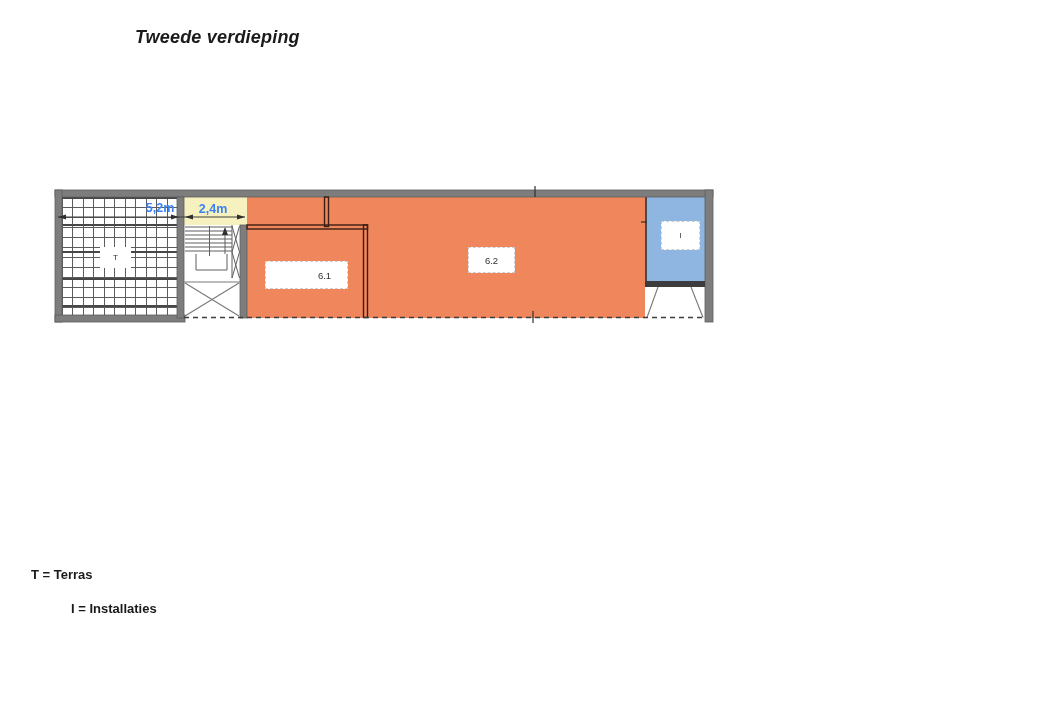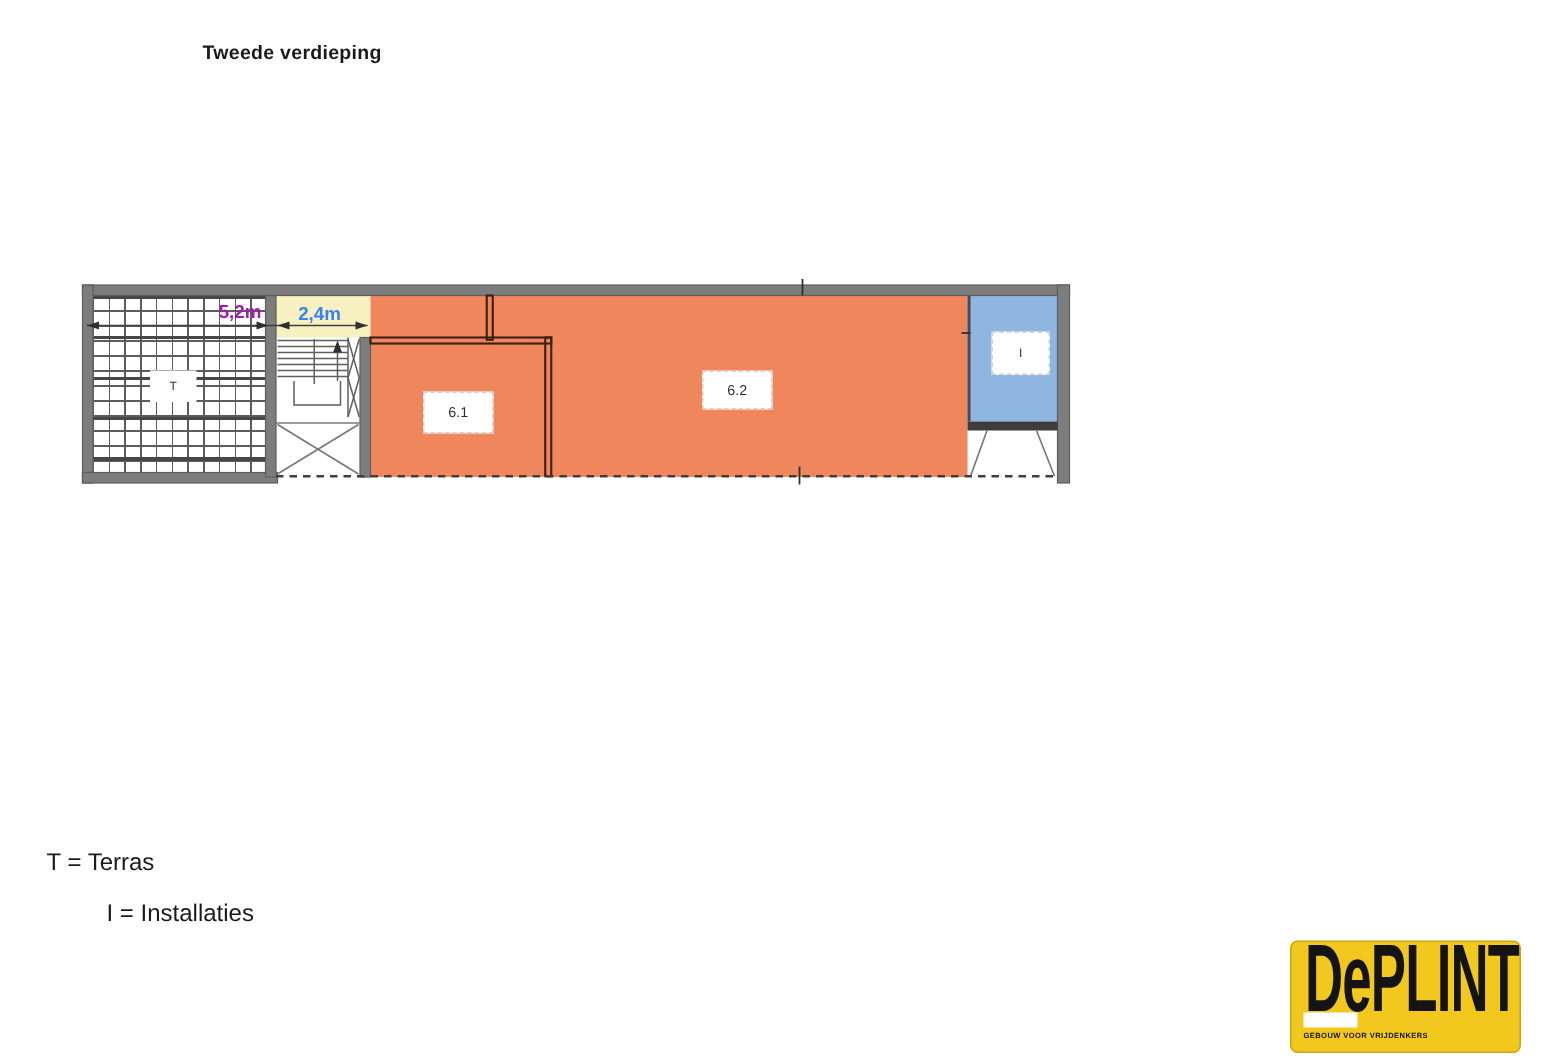--- a/index.html
+++ b/index.html
@@ -1,21 +1,21 @@
 <!DOCTYPE html>
 <html style="--orange: #F0875C; --yellow: #F6F1BE; --blue: #8FB5E1; --wall: #7D7D7D; --dark-wall: #3A1F14; --logo-bg: #F2C71E;"><head>
 <meta charset="utf-8">
 <style>
   html,body{margin:0;padding:0;background:#fff;}
   #page{position:relative;width:1039px;height:709px;background:#fff;overflow:hidden;
         font-family:"Liberation Sans",sans-serif;color:#1a1a1a;}
 
   
-  .sheet-title{position:absolute;left:135px;top:27px;font-size:13px;font-weight:700;letter-spacing:.2px;}
-  .legend-line{position:absolute;left:31px;font-size:16px;font-weight:400;}
+  .sheet-title{position:absolute;left:135px;top:27px;font-size:18px;font-weight:700;letter-spacing:.2px;font-style:italic;}
+  .legend-line{position:absolute;left:31px;font-size:13px;font-weight:700;}
   .legend-t{top:567px;}
   .legend-i{top:601px;padding-left:40px;}
 
   
   #plan{position:absolute;left:55px;top:190px;width:658px;height:132px;background:#fff;}
   #plan .fill{position:absolute;z-index:1;}
   .terrace{left:7px;top:7px;width:115px;height:118px;background-color:#fff;background-image:
       repeating-linear-gradient(to bottom,#474747 0 2px,transparent 2px 27px),
       repeating-linear-gradient(to right,#5c5c5c 0 1px,transparent 1px 10.5px),
       repeating-linear-gradient(to bottom,#5c5c5c 0 1px,transparent 1px 10px);}
@@ -29,25 +29,25 @@
   .lt{stroke:#787878;stroke-width:1.1;fill:none;}
   .dkw{fill:none;stroke:var(--dark-wall,#3A1F14);stroke-width:1.4;}
   .dim{stroke:#3f3f3f;stroke-width:1;fill:none;}
   .tri{fill:#2f2f2f;}
   .tick{stroke:#2f2f2f;stroke-width:1.2;fill:none;}
   .dash{stroke:#3f3f3f;stroke-width:1.6;stroke-dasharray:5 4;fill:none;}
 
   .room-label{position:absolute;z-index:3;background:#fff;border:1px dashed #cfcfcf;
       display:flex;align-items:center;justify-content:center;color:#2f2f2f;}
   .lbl-t{left:45px;top:57px;width:31px;height:21px;font-size:8px;border:none;}
-  .lbl-61{left:227px;top:71px;width:45px;height:26px;font-size:9.5px;}
+  .lbl-61{left:210px;top:71px;width:45px;height:26px;font-size:9.5px;padding-left:36px;}
   .lbl-62{left:413px;top:57px;width:45px;height:24px;font-size:9.5px;text-align:center;}
   .lbl-i{left:606px;top:31px;width:37px;height:27px;font-size:8px;}
   .dim-label{position:absolute;z-index:3;font-size:12.5px;font-weight:600;text-align:center;}
-  .dim-52{left:30px;top:11px;width:70px;color:#a21caf;padding-left:40px;}
+  .dim-52{left:30px;top:11px;width:70px;color:#3b82f6;padding-left:40px;}
   .dim-24{left:133px;top:12px;width:50px;color:#3b82f6;}
 
   
   #logo{position:absolute;left:860px;top:627px;width:152px;height:73px;
         background:var(--logo-bg,#F2C71E);border:1px solid #caa512;border-radius:5px;overflow:hidden;}
   .logo-word{position:absolute;left:9px;top:-8px;font-size:64px;line-height:64px;font-weight:800;
         color:#141414;transform:scaleX(.55);transform-origin:left top;letter-spacing:-1px;white-space:nowrap;}
   .logo-bar{position:absolute;left:8px;top:47px;width:36px;height:10px;background:#fff;}
   .logo-tag{position:absolute;left:8px;top:60px;font-size:5px;font-weight:700;color:#111;
         letter-spacing:.3px;white-space:nowrap;}
@@ -132,19 +132,14 @@
     <div class="dim-label dim-24">2,4m</div>
     <div class="room-label lbl-t">T</div>
     <div class="room-label lbl-61">6.1</div>
     <div class="room-label lbl-62">6.2</div>
     <div class="room-label lbl-i">I</div>
   </div>
 
   <div class="legend-line legend-t">T = Terras</div>
   <div class="legend-line legend-i">I = Installaties</div>
 
-  <div id="logo">
-    <div class="logo-word"><span>De</span><span>PLINT</span></div>
-    <div class="logo-bar"></div>
-    <div class="logo-tag">GEBOUW VOOR VRIJDENKERS</div>
-  </div>
 
 </div>
 
 </body></html>

